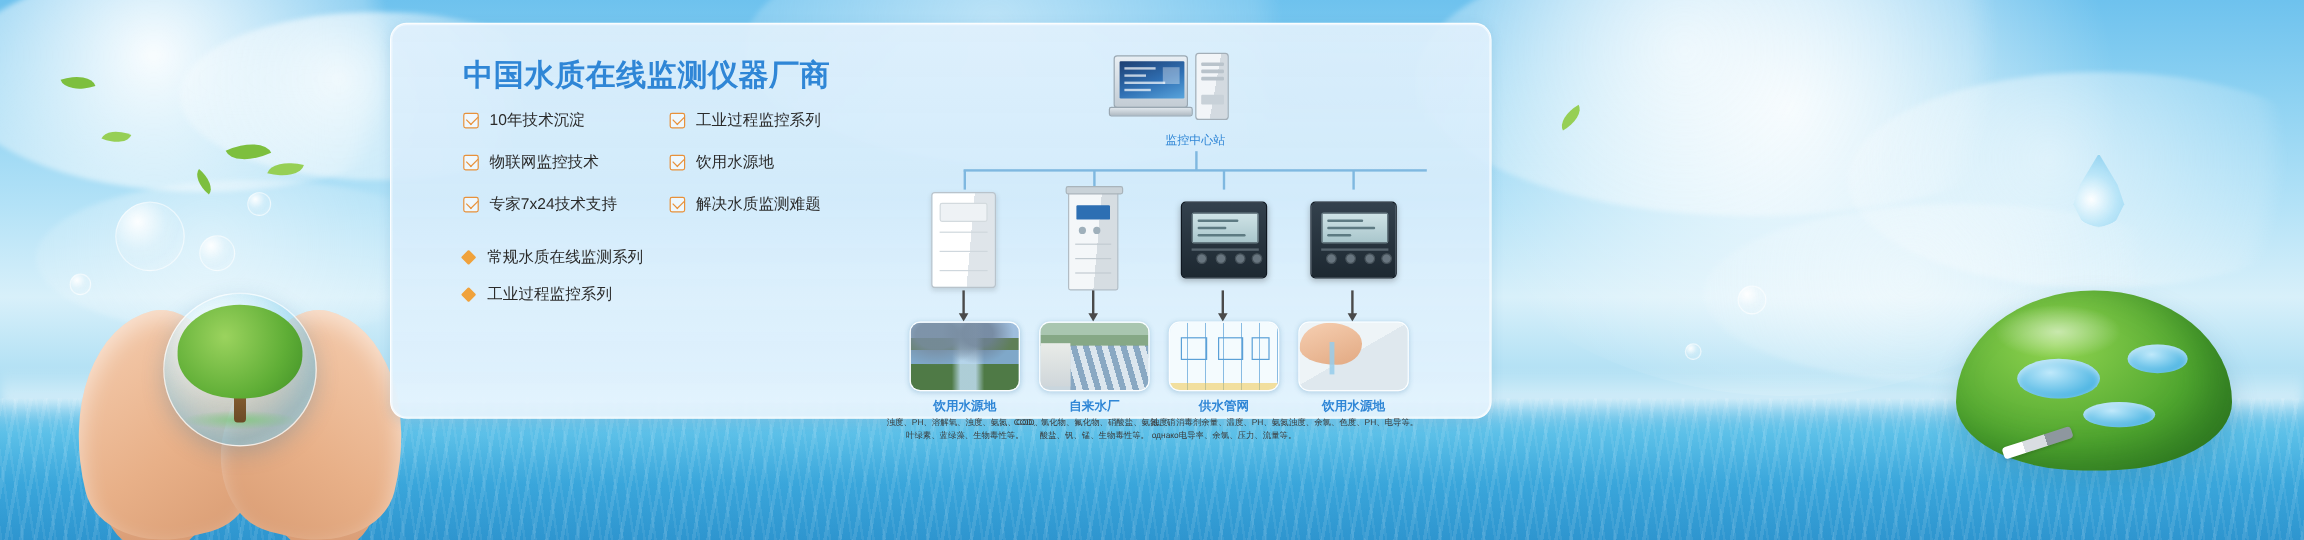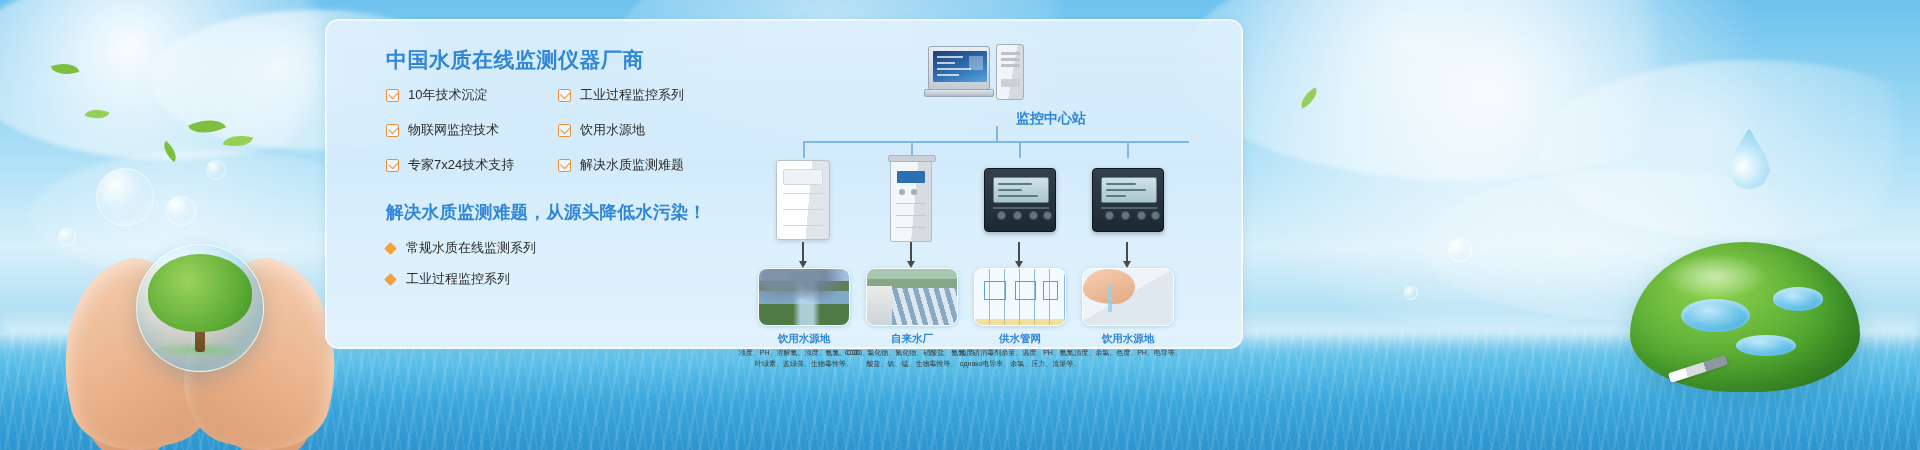--- a/index.html
+++ b/index.html
@@ -134,21 +134,21 @@
     background: linear-gradient(180deg, rgba(224,240,252,.92) 0%, rgba(214,236,251,.90) 45%, rgba(228,243,253,.93) 100%);
     border:1px solid rgba(255,255,255,.9);
     border-radius:14px;
     box-shadow: 0 2px 10px rgba(60,140,190,.18), inset 0 0 0 1px rgba(255,255,255,.5);
     backdrop-filter: blur(1px);
   }
   .panel-left{ position:absolute; left:60px; top:26px; width:360px; }
   .panel-right{ position:absolute; left:430px; top:14px; width:470px; height:310px; }
 
   h1.head{
-    font-size:21px; font-weight:bold; color:#2f86d6; letter-spacing:.5px;
+    font-size:25px; font-weight:bold; color:#2f86d6; letter-spacing:.5px;
     margin-bottom:12px;
   }
   .subhead{
     font-size:12.5px; color:#2a2a2a; font-weight:bold; letter-spacing:.2px;
     margin-bottom:21px; white-space:nowrap;
   }
 
   .check-grid{
     display:grid; grid-template-columns: 172px 1fr; row-gap:17px; column-gap:0;
     margin-bottom:26px;
@@ -194,22 +194,22 @@
     position:absolute; left:-4px; top:45px; width:70px; height:8px; border-radius:2px;
     background: linear-gradient(180deg,#dfe6ec,#b2bcc4); border:1px solid #9aa7b1;
   }
   .pc-tower{
     position:absolute; left:68px; top:0; width:28px; height:56px; border-radius:3px;
     background: linear-gradient(100deg,#f2f5f8 0 58%, #d3dae0 58% 100%);
     border:1px solid #a3aeb7;
   }
   .pc-tower i{ position:absolute; left:4px; width:19px; height:3px; background:#b9c3cb; border-radius:1px;}
   .center-label{
-    position:absolute; left:150px; top:76px; width:180px; text-align:right;
-    font-size:14px; color:#2f86d6; font-weight:bold;
+    position:absolute; left:150px; top:76px; width:180px; text-align:center;
+    font-size:10px; color:#2f86d6; font-weight:normal;
   }
 
   .conn { position:absolute; background:#7fb8e0; }
   .trunk-v { left:240px; top:92px; width:1.5px; height:16px; }
   .trunk-h { left:47px; top:107px; width:386px; height:1.5px; }
 
   .dev-col{ position:absolute; top:108px; width:470px; height:200px; }
   .dev{
     position:absolute; width:92px;
   }
@@ -352,21 +352,20 @@
       <div class="chk-item">
         <span class="chk-box"></span>
         <span class="chk-label">专家7x24技术支持</span>
       </div>
       <div class="chk-item">
         <span class="chk-box"></span>
         <span class="chk-label">解决水质监测难题</span>
       </div>
     </div>
 
-    <h2 class="head2">解决水质监测难题，从源头降低水污染！</h2>
 
     <div class="bullets">
       <div class="b-item">
         <span class="b-dia"></span>
         <span class="b-label">常规水质在线监测系列</span>
       </div>
       <div class="b-item">
         <span class="b-dia"></span>
         <span class="b-label">工业过程监控系列</span>
       </div>

